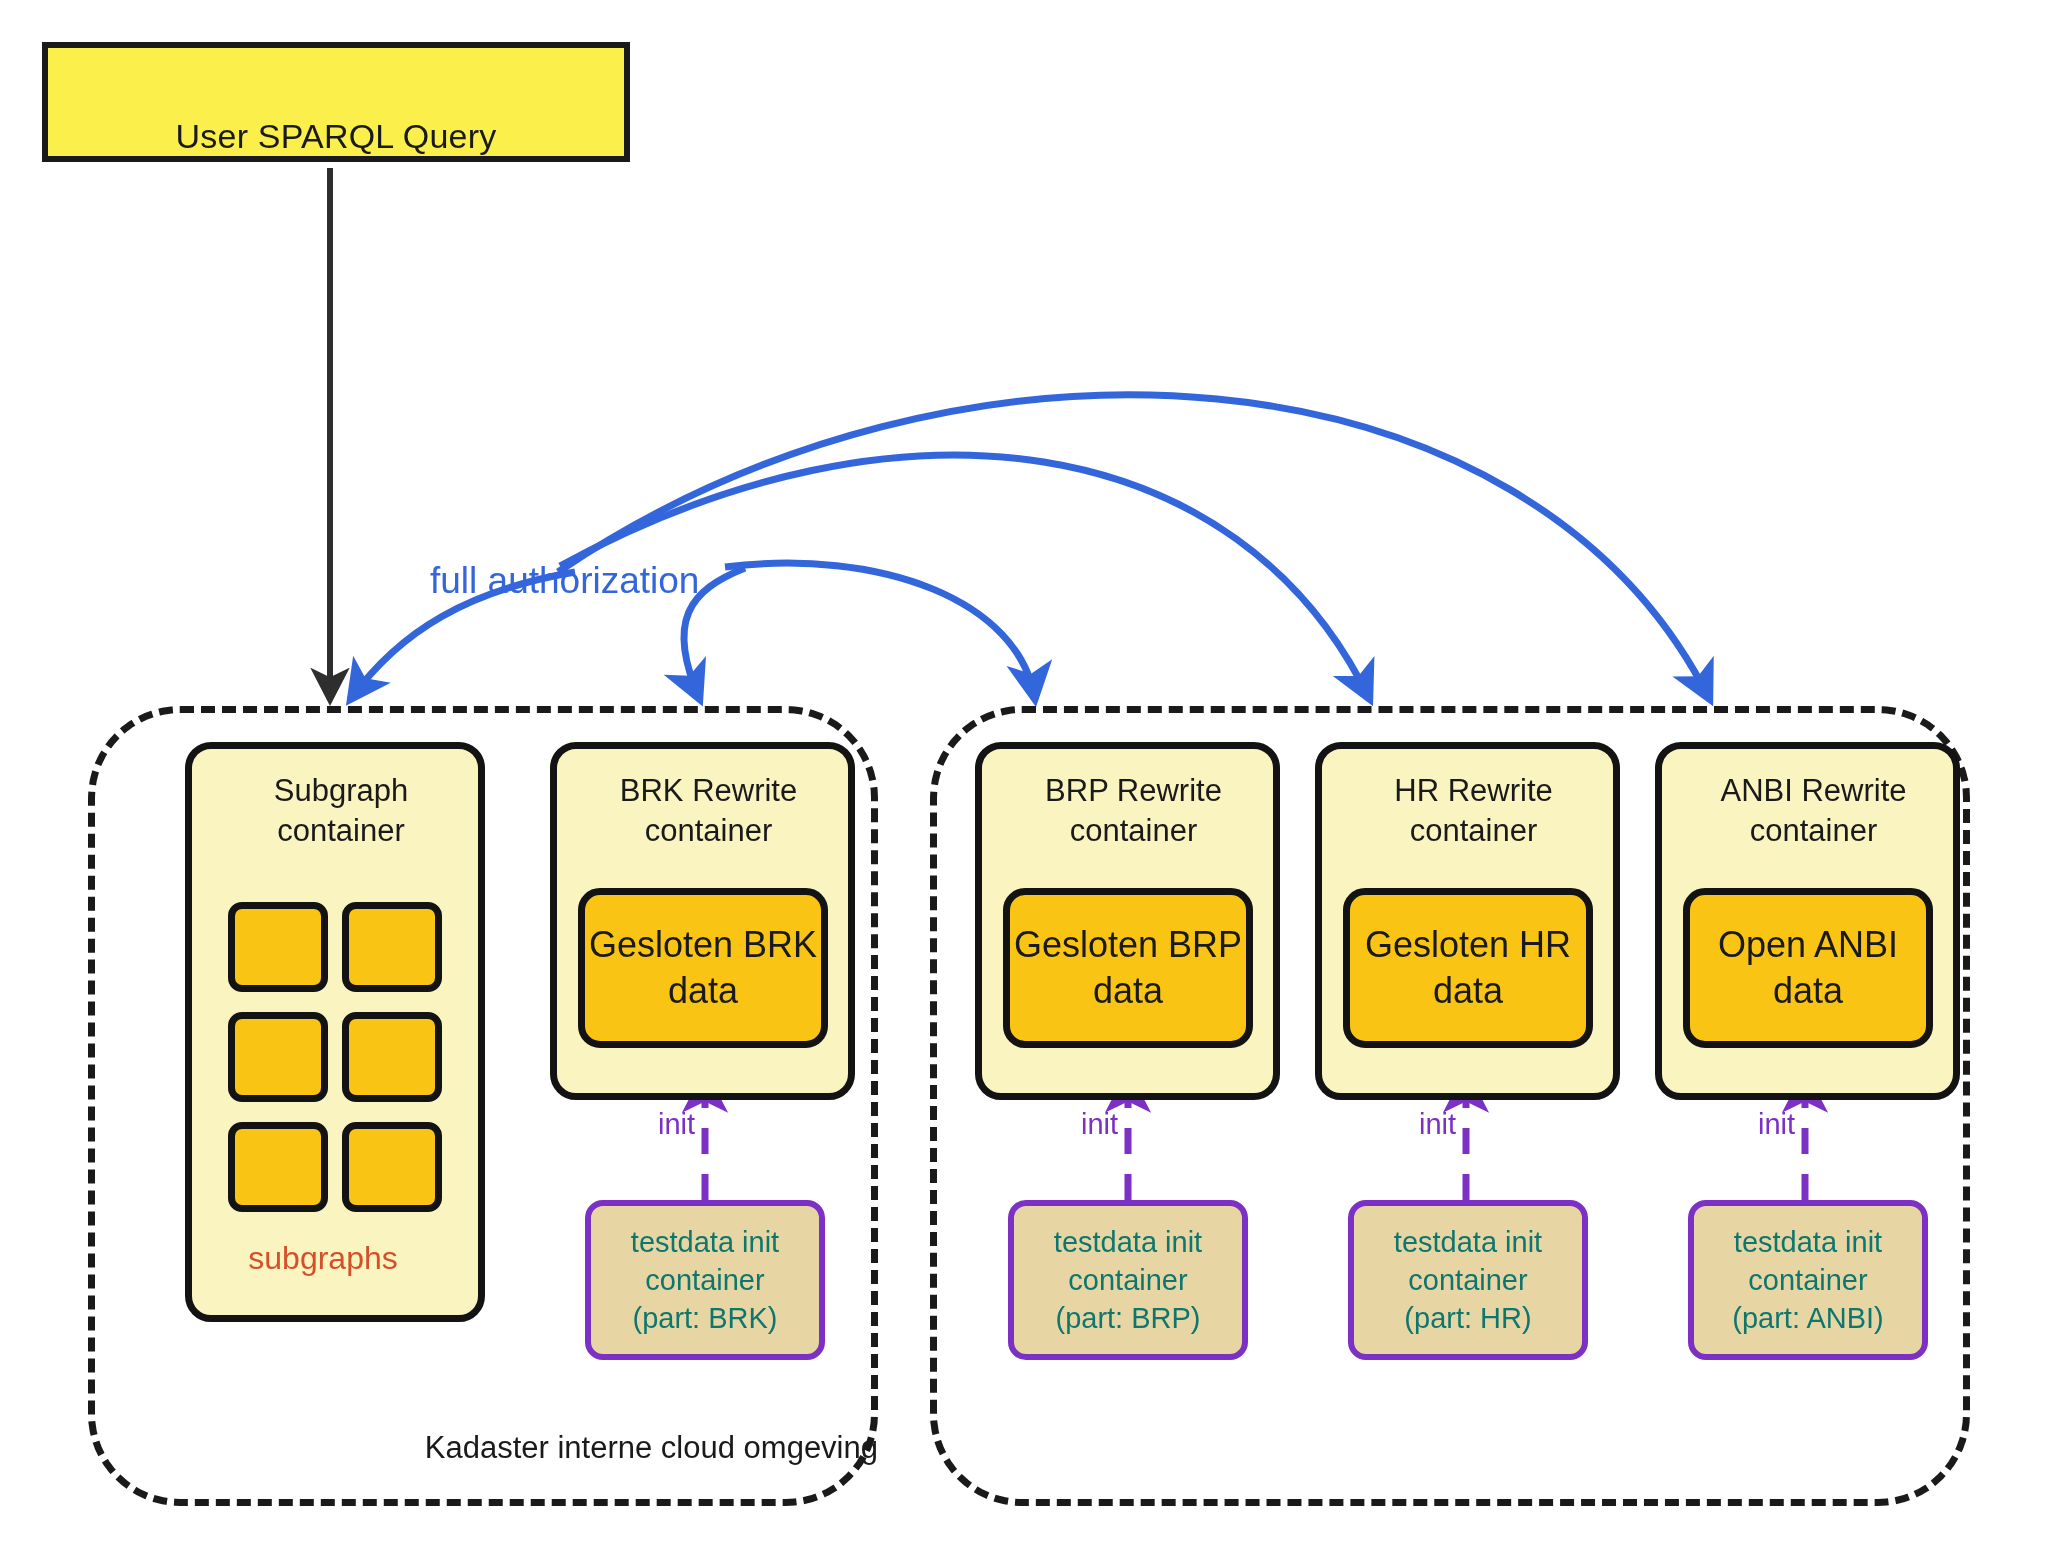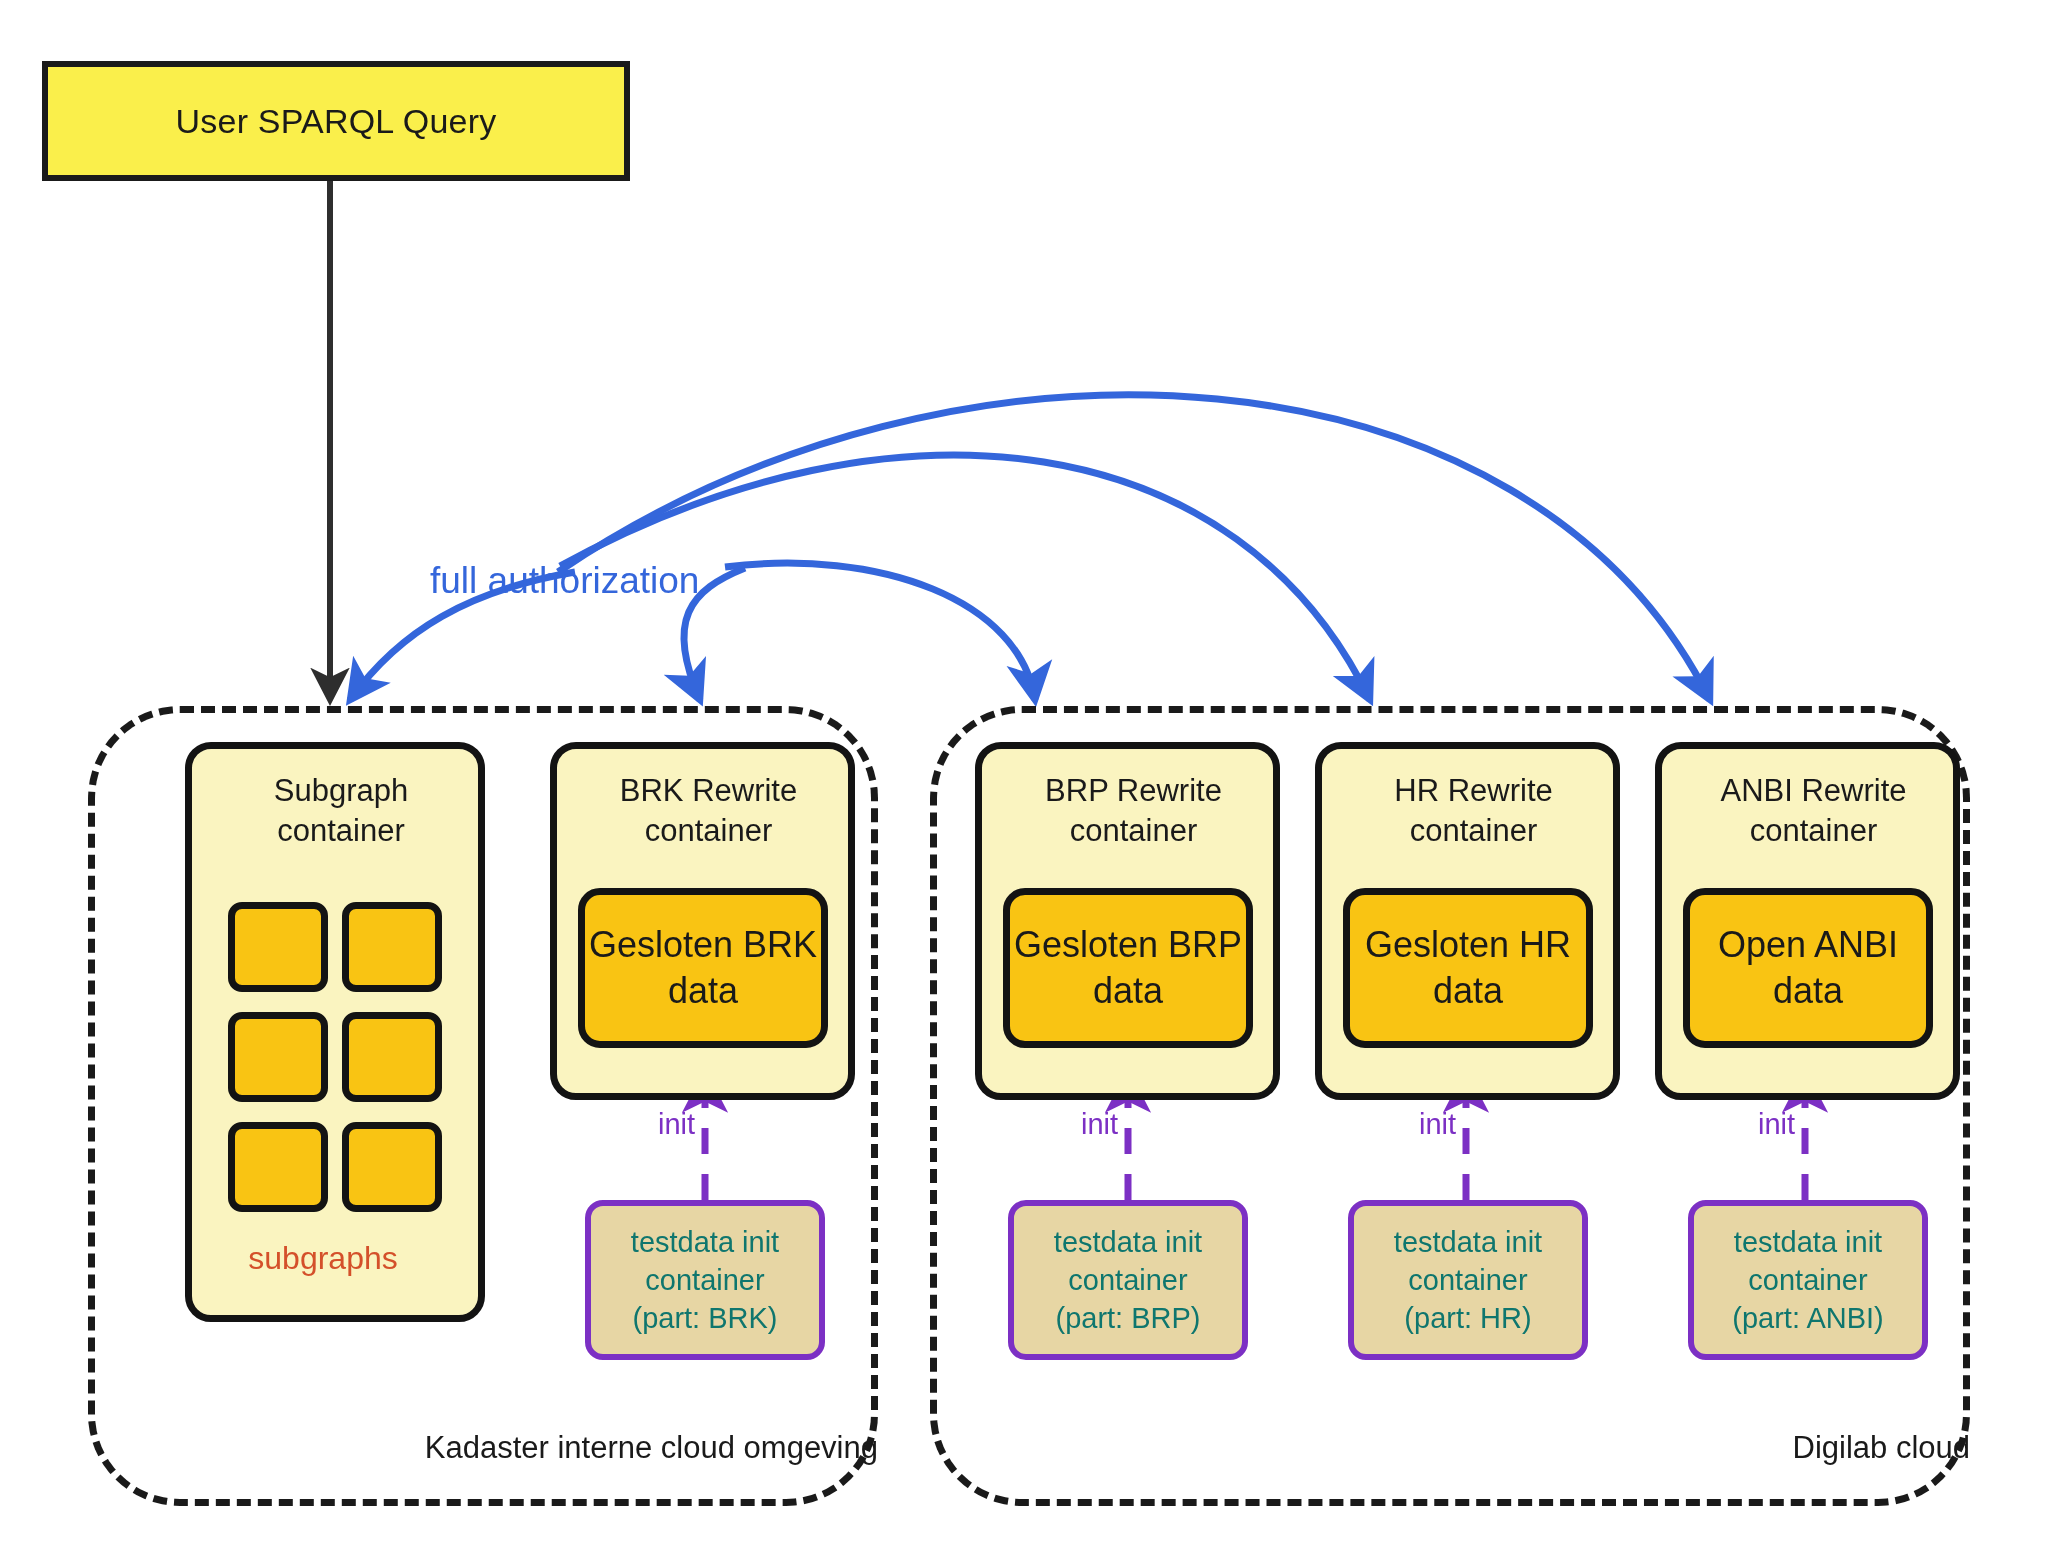--- a/index.html
+++ b/index.html
@@ -27,26 +27,25 @@
 
   
   .query-box {
     position: absolute;
     left: 42px; top: 42px;
     width: 588px; height: 120px;
     background: #FAEF4B;
     border: 6px solid #1A1A1A;
     box-sizing: border-box;
     display: flex;
-    align-items: center;
+    align-items: flex-end;
     justify-content: center;
     font-size: 34px;
     color: #1A1A1A;
     letter-spacing: 0.2px;
-    margin-top: 19px;
   }
 
   
   .cloud {
     position: absolute;
     box-sizing: border-box;
     border: 7px dashed #1A1A1A;
     border-radius: 92px;
     background: transparent;
   }
@@ -196,21 +195,20 @@
   </svg>
 
   <div class="query-box">
     <span>User SPARQL Query</span>
   </div>
 
   <div class="cloud" style="left:88px; top:706px; width:790px; height:800px;"></div>
   <div class="cloud-label" style="left:88px; top:1430px; width:790px;">Kadaster interne cloud omgeving</div>
 
   <div class="cloud" style="left:930px; top:706px; width:1040px; height:800px;"></div>
-  <div class="cloud-label" style="left:930px; top:1430px; width:1040px;">Digilab cloud</div>
 
   <div class="container-box" style="left:185px; top:742px; width:300px; height:580px;">
     <div class="container-title">Subgraph
 container</div>
   </div>
 
   <div class="tile" style="left:228px; top:902px; width:100px; height:90px;"></div>
   <div class="tile" style="left:342px; top:902px; width:100px; height:90px;"></div>
   <div class="tile" style="left:228px; top:1012px; width:100px; height:90px;"></div>
   <div class="tile" style="left:342px; top:1012px; width:100px; height:90px;"></div>

